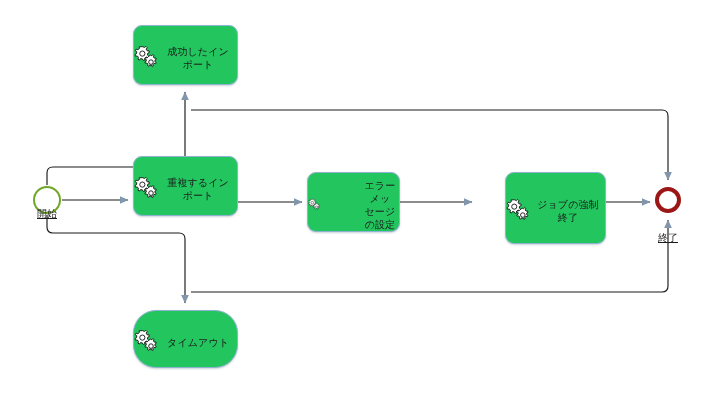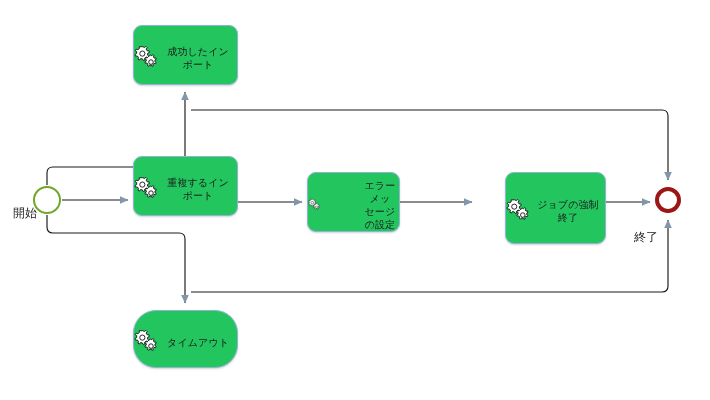--- a/index.html
+++ b/index.html
@@ -62,24 +62,26 @@
     background: #ffffff;
   }
   .terminal.start {
     border: 2px solid #6fa828;
   }
   .terminal.end {
     border: 4px solid #9c1616;
   }
   .terminal-label {
     position: absolute;
-    font-size: 12px;
+    font-size: 10px;
     line-height: 11px;
     color: #1b1b1b;
+    text-align: center;
     white-space: nowrap;
+    text-decoration: underline;
   }
 </style>
 </head>
 <body>
 
 <div id="canvas">
 
   <svg id="edge-layer" viewBox="0 0 710 400" xmlns="http://www.w3.org/2000/svg">
     <defs>
       <marker id="arrowhead" markerWidth="9" markerHeight="8" refX="8.4" refY="4" orient="auto" markerUnits="userSpaceOnUse">

